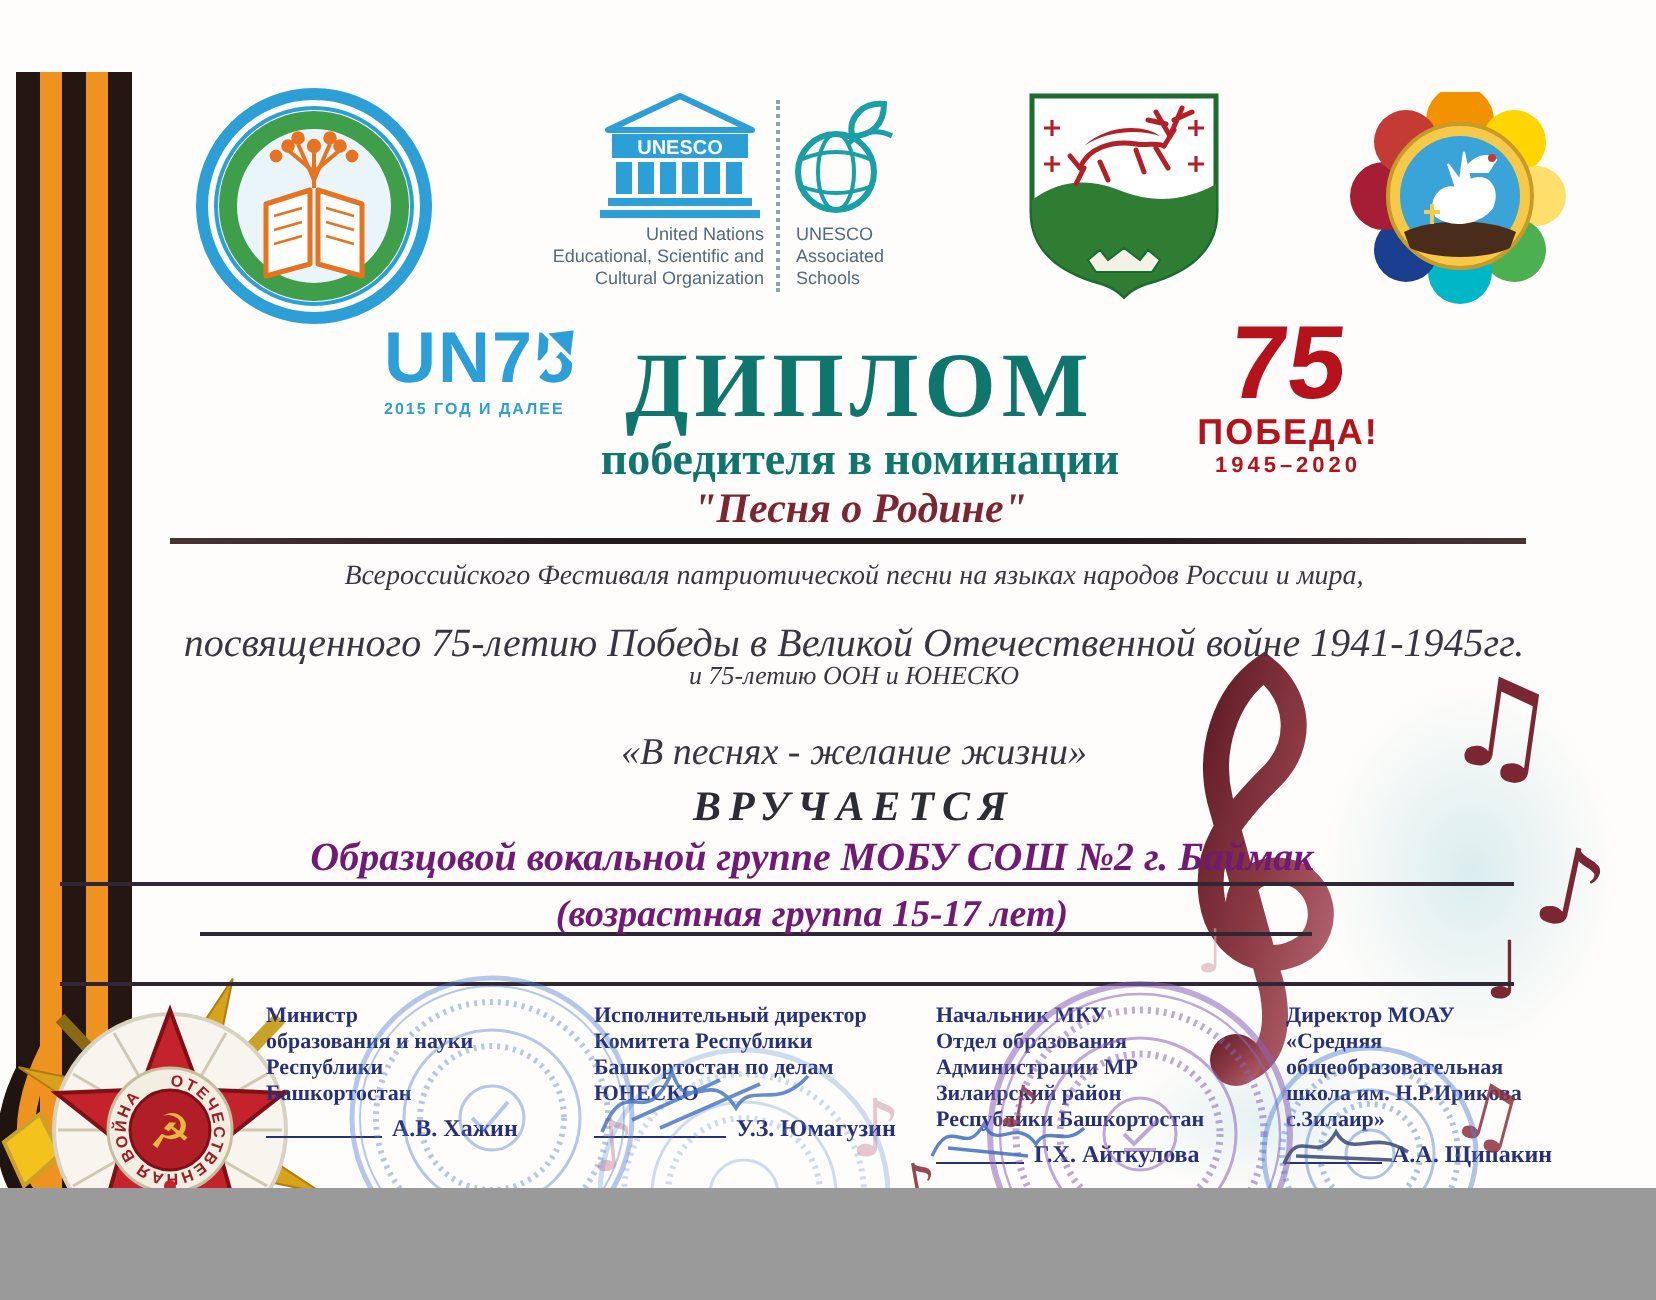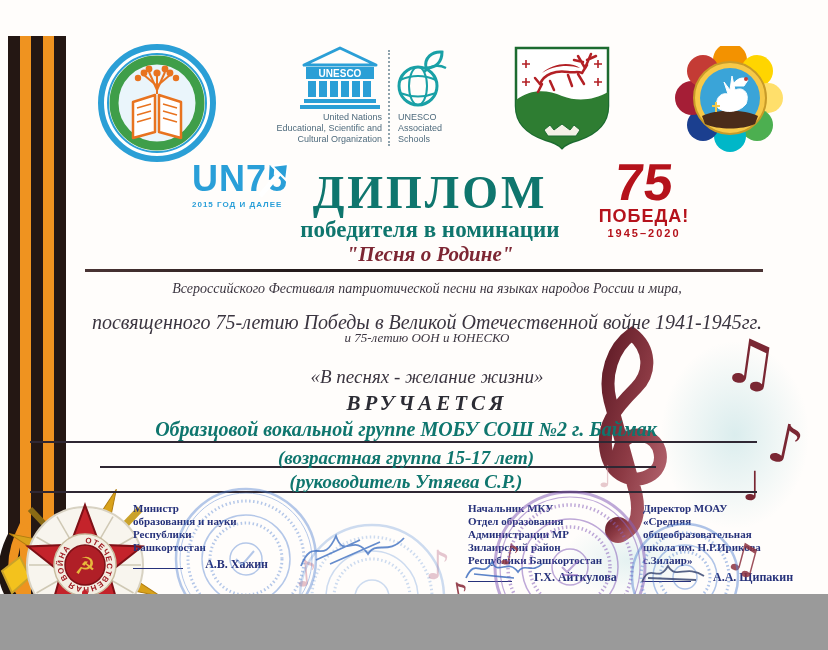--- a/index.html
+++ b/index.html
@@ -26,21 +26,21 @@
   
   .script{left:26px;right:0;text-align:center;font-style:italic;color:#3b3540;
     white-space:nowrap;z-index:5;}
   #bl0{top:281px;font-size:14px;font-style:italic;}
   #bl1{top:311px;font-size:20px;}
   #bl2{top:330px;font-size:13px;}
   #bl3{top:366px;font-size:19px;}
   #presented{top:391px;font-size:21px;letter-spacing:4px;font-weight:bold;color:#2c2c34;}
   
   .recip{left:0;right:16px;text-align:center;font-weight:bold;font-style:italic;
-    color:#0f766e;white-space:nowrap;z-index:6;}
+    color:#701a75;white-space:nowrap;z-index:6;}
   #r1{top:418px;font-size:20px;}
   #r2{top:447px;font-size:19px;}
   #r3{top:471px;font-size:19px;}
   .wline{height:2px;background:#2f2733;z-index:5;}
   #wl1{top:441px;left:30px;width:727px;}
   #wl2{top:466px;left:100px;width:556px;}
   #wl3{top:491px;left:30px;width:727px;}
   
   #un75{left:192px;top:160px;width:130px;z-index:4;color:#2a9fd8;text-align:left;}
   #un75 .big{font-family:"Liberation Sans","DejaVu Sans",sans-serif;
@@ -59,21 +59,21 @@
   #unesco-org{left:224px;top:112px;width:158px;text-align:right;font-size:9px;
     line-height:11px;color:#4f6b7d;z-index:4;
     font-family:"Liberation Sans","DejaVu Sans",sans-serif;}
   #dotline{left:388px;top:50px;height:96px;border-left:2px dotted #8fa3ad;z-index:4;}
   #asps-text{left:398px;top:112px;width:80px;text-align:left;font-size:9px;
     line-height:11px;color:#4f6b7d;z-index:4;
     font-family:"Liberation Sans","DejaVu Sans",sans-serif;}
   
   .sigcol{z-index:6;color:#26317a;font-weight:bold;}
   .sigcol .ln{font-size:11px;line-height:13px;}
-  .sigrow{display:flex;align-items:flex-end;margin-top:3px;gap:17px;}
+  .sigrow{display:flex;align-items:flex-end;margin-top:3px;}
   .sigrule{display:inline-block;height:1px;border-bottom:1.5px solid #26317a;
     margin-right:5px;margin-bottom:3px;}
   .signame{font-size:12px;white-space:nowrap;}
   #footer{left:350px;top:606px;width:190px;text-align:center;font-size:14px;
     font-weight:bold;color:#1f2a6b;z-index:6;white-space:nowrap;}
   #footer-swoosh{left:368px;top:626px;width:165px;height:6px;z-index:5;border-radius:50%;
     background:radial-gradient(ellipse at center,rgba(60,170,180,.55),rgba(60,170,180,0) 70%);}
   
   .note{font-family:"DejaVu Sans",sans-serif;z-index:3;line-height:1;}
   
@@ -210,21 +210,20 @@
   <div id="bl0" class="abs script">Всероссийского Фестиваля патриотической песни на языках народов России и мира,</div>
   <div id="bl1" class="abs script">посвященного 75-летию Победы в Великой Отечественной войне 1941-1945гг.</div>
   <div id="bl2" class="abs script">и 75-летию ООН и ЮНЕСКО</div>
   <div id="bl3" class="abs script">«В песнях - желание жизни»</div>
   <div id="presented" class="abs script">ВРУЧАЕТСЯ</div>
 
   <div id="r1" class="abs recip">Образцовой вокальной группе  МОБУ СОШ №2 г. Баймак</div>
   <div id="wl1" class="abs wline"></div>
   <div id="r2" class="abs recip">(возрастная группа 15-17 лет)</div>
   <div id="wl2" class="abs wline"></div>
-  <div id="r3" class="abs recip">(руководитель Утяева С.Р.)</div>
   <div id="wl3" class="abs wline"></div>
 
   <div class="abs smudge" style="left:660px;top:340px;width:150px;height:190px;
        background:radial-gradient(ellipse at center,rgba(90,180,190,.22),rgba(90,180,190,0) 70%);"></div>
   <div class="abs smudge" style="left:560px;top:520px;width:140px;height:80px;
        background:radial-gradient(ellipse at center,rgba(90,180,190,.16),rgba(90,180,190,0) 70%);"></div>
 
   <svg class="abs" style="left:562px;top:322px;z-index:2" width="135" height="230" viewBox="0 0 135 230">
     <defs>
       <linearGradient id="clefg" x1="0" y1="0" x2="1" y2="1">
@@ -317,20 +316,30 @@
     <div class="ln">Министр</div>
     <div class="ln">образования и науки</div>
     <div class="ln">Республики</div>
     <div class="ln">Башкортостан</div>
     <div class="sigrow">
       <span class="sigrule" style="width:58px"></span>
       <span class="signame">А.В. Хажин</span>
     </div>
   </div>
 
+  <div class="abs sigcol" style="left:297px;top:502px;width:178px">
+    <div class="ln">Исполнительный директор</div>
+    <div class="ln">Комитета Республики</div>
+    <div class="ln">Башкортостан по делам</div>
+    <div class="ln">ЮНЕСКО</div>
+    <div class="sigrow">
+      <span class="sigrule" style="width:66px"></span>
+      <span class="signame">У.З. Юмагузин</span>
+    </div>
+  </div>
 
   <div class="abs sigcol" style="left:643px;top:502px;width:152px">
     <div class="ln">Директор МОАУ</div>
     <div class="ln">«Средняя</div>
     <div class="ln">общеобразовательная</div>
     <div class="ln">школа им. Н.Р.Ирикова</div>
     <div class="ln">с.Зилаир»</div>
     <div class="sigrow">
       <span class="sigrule" style="width:48px"></span>
       <span class="signame">А.А. Щипакин</span>

